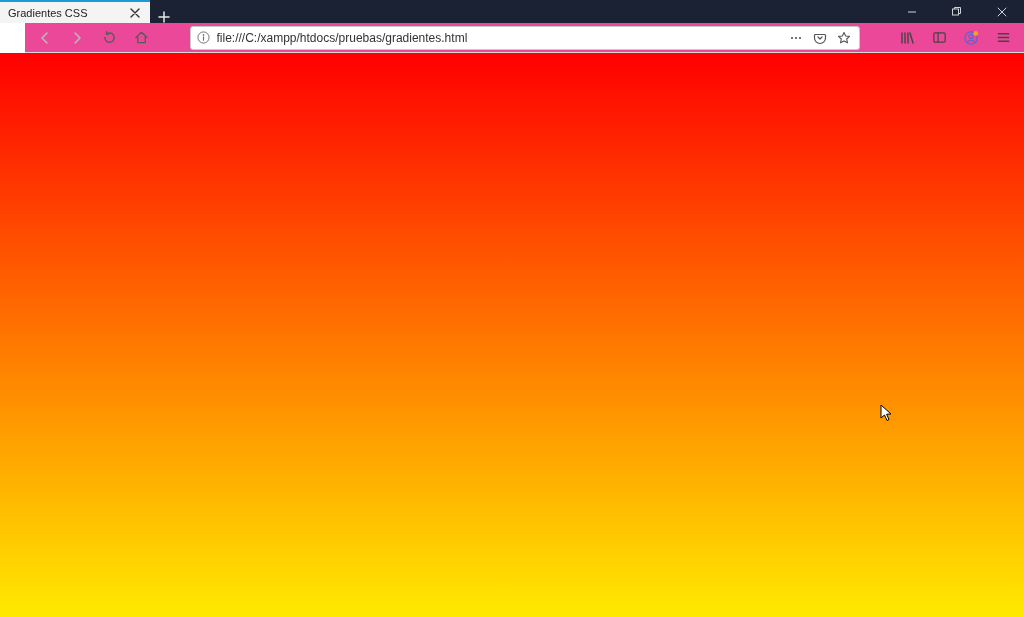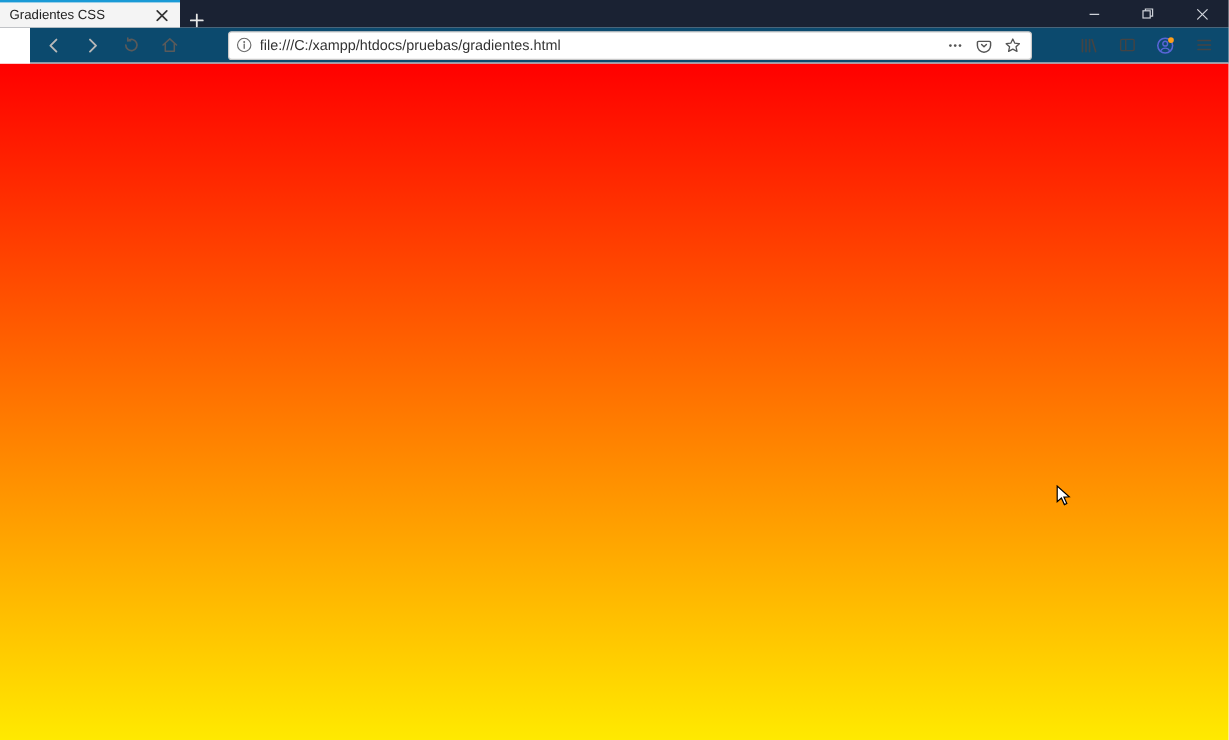--- a/index.html
+++ b/index.html
@@ -55,21 +55,21 @@
     .window-btn {
       width: 45px; height: 23px;
       display: flex; align-items: center; justify-content: center;
       color: #cfd3da; cursor: pointer;
     }
     .window-btn svg { display: block; }
 
     
     .toolbar {
       height: 30px;
-      background: #0c4a6e;
+      background: #ec4899;
       display: flex;
       align-items: center;
       gap: 8px;
       padding: 0 8px;
       border-bottom: 1px solid #d8d8d8;
       margin-left: 25px;
     }
     .nav-btn {
       width: 24px; height: 24px;
       display: flex; align-items: center; justify-content: center;

